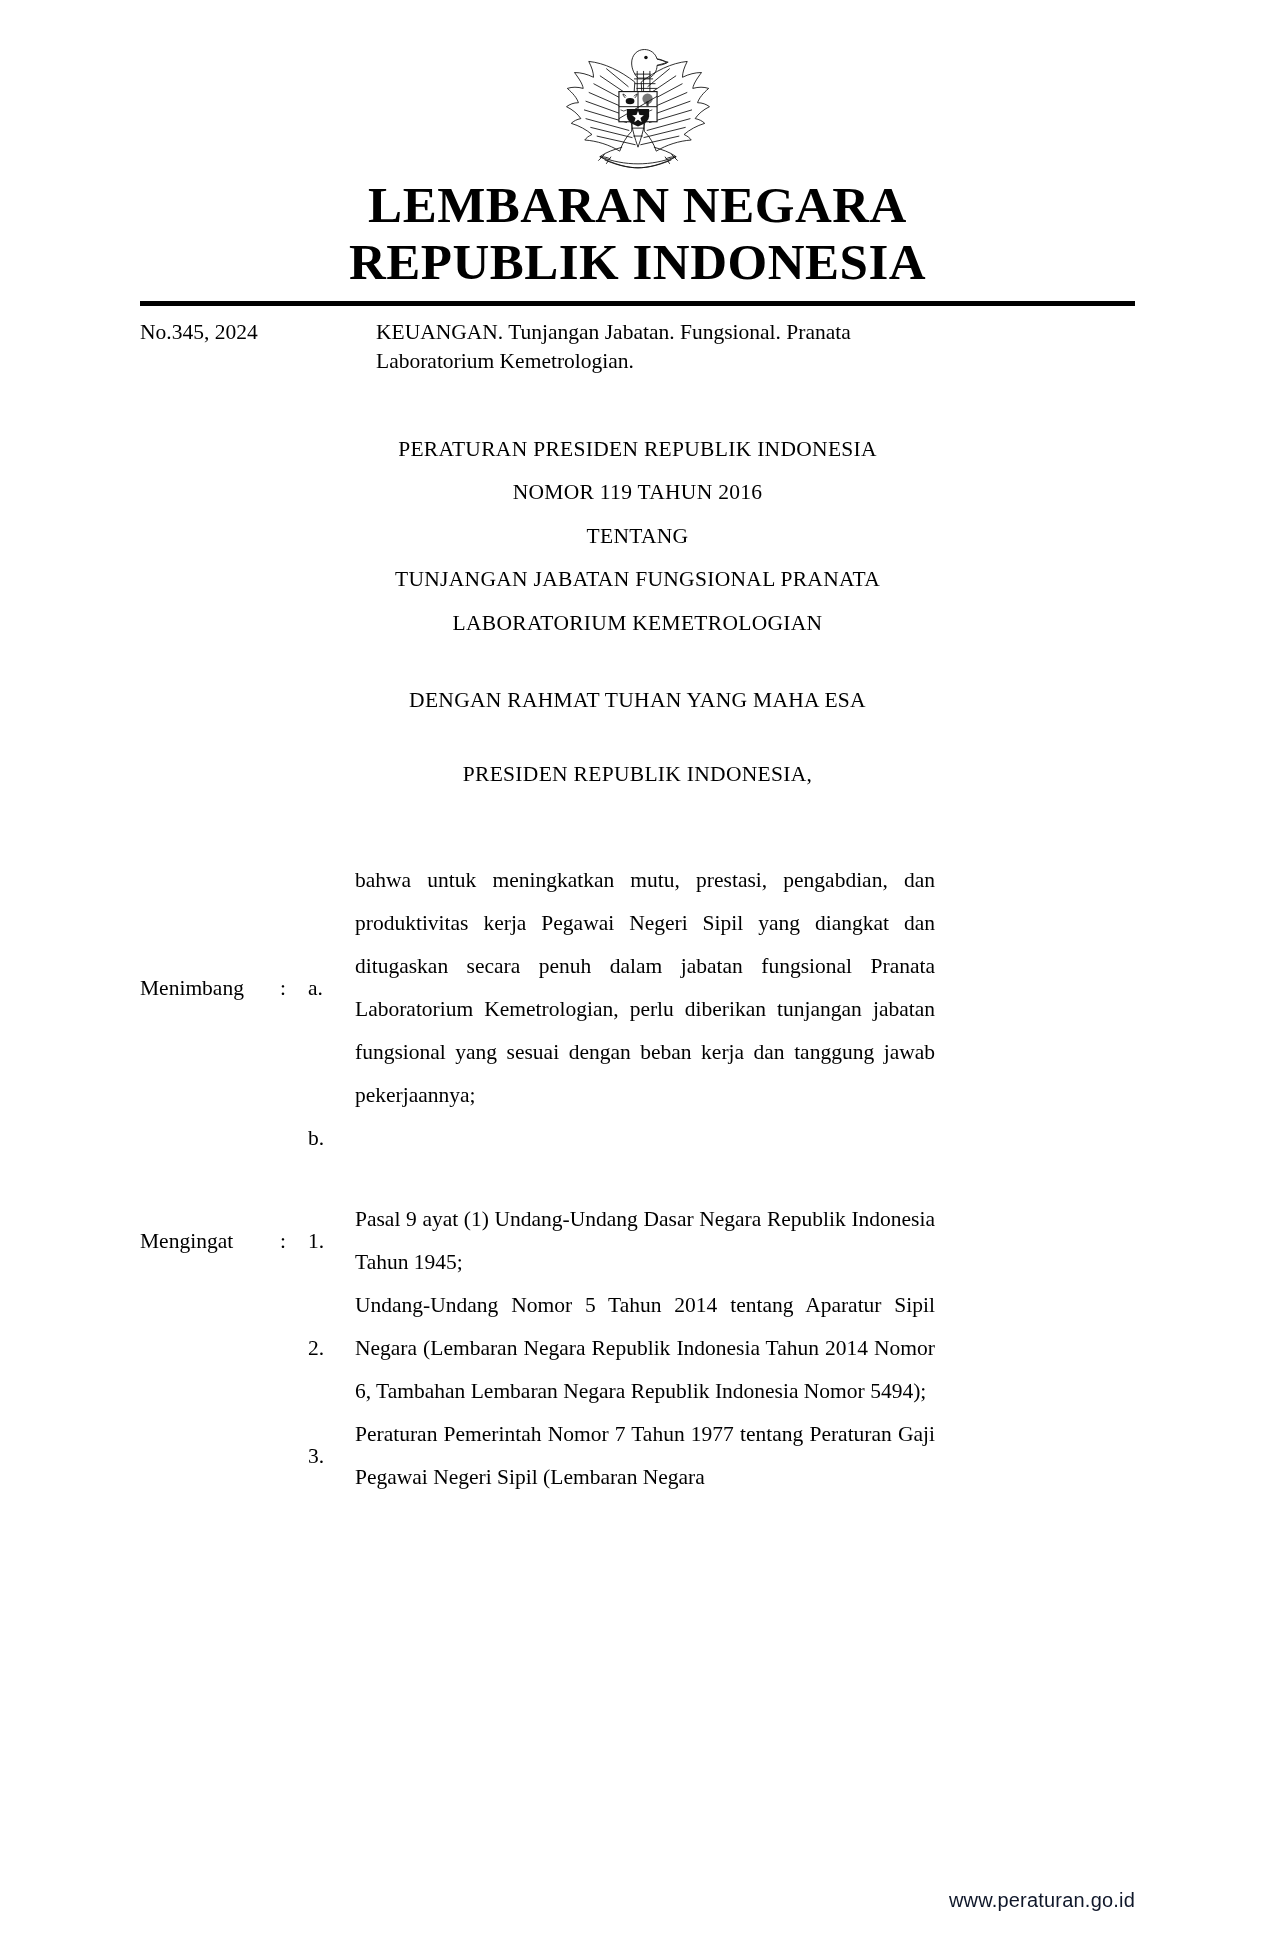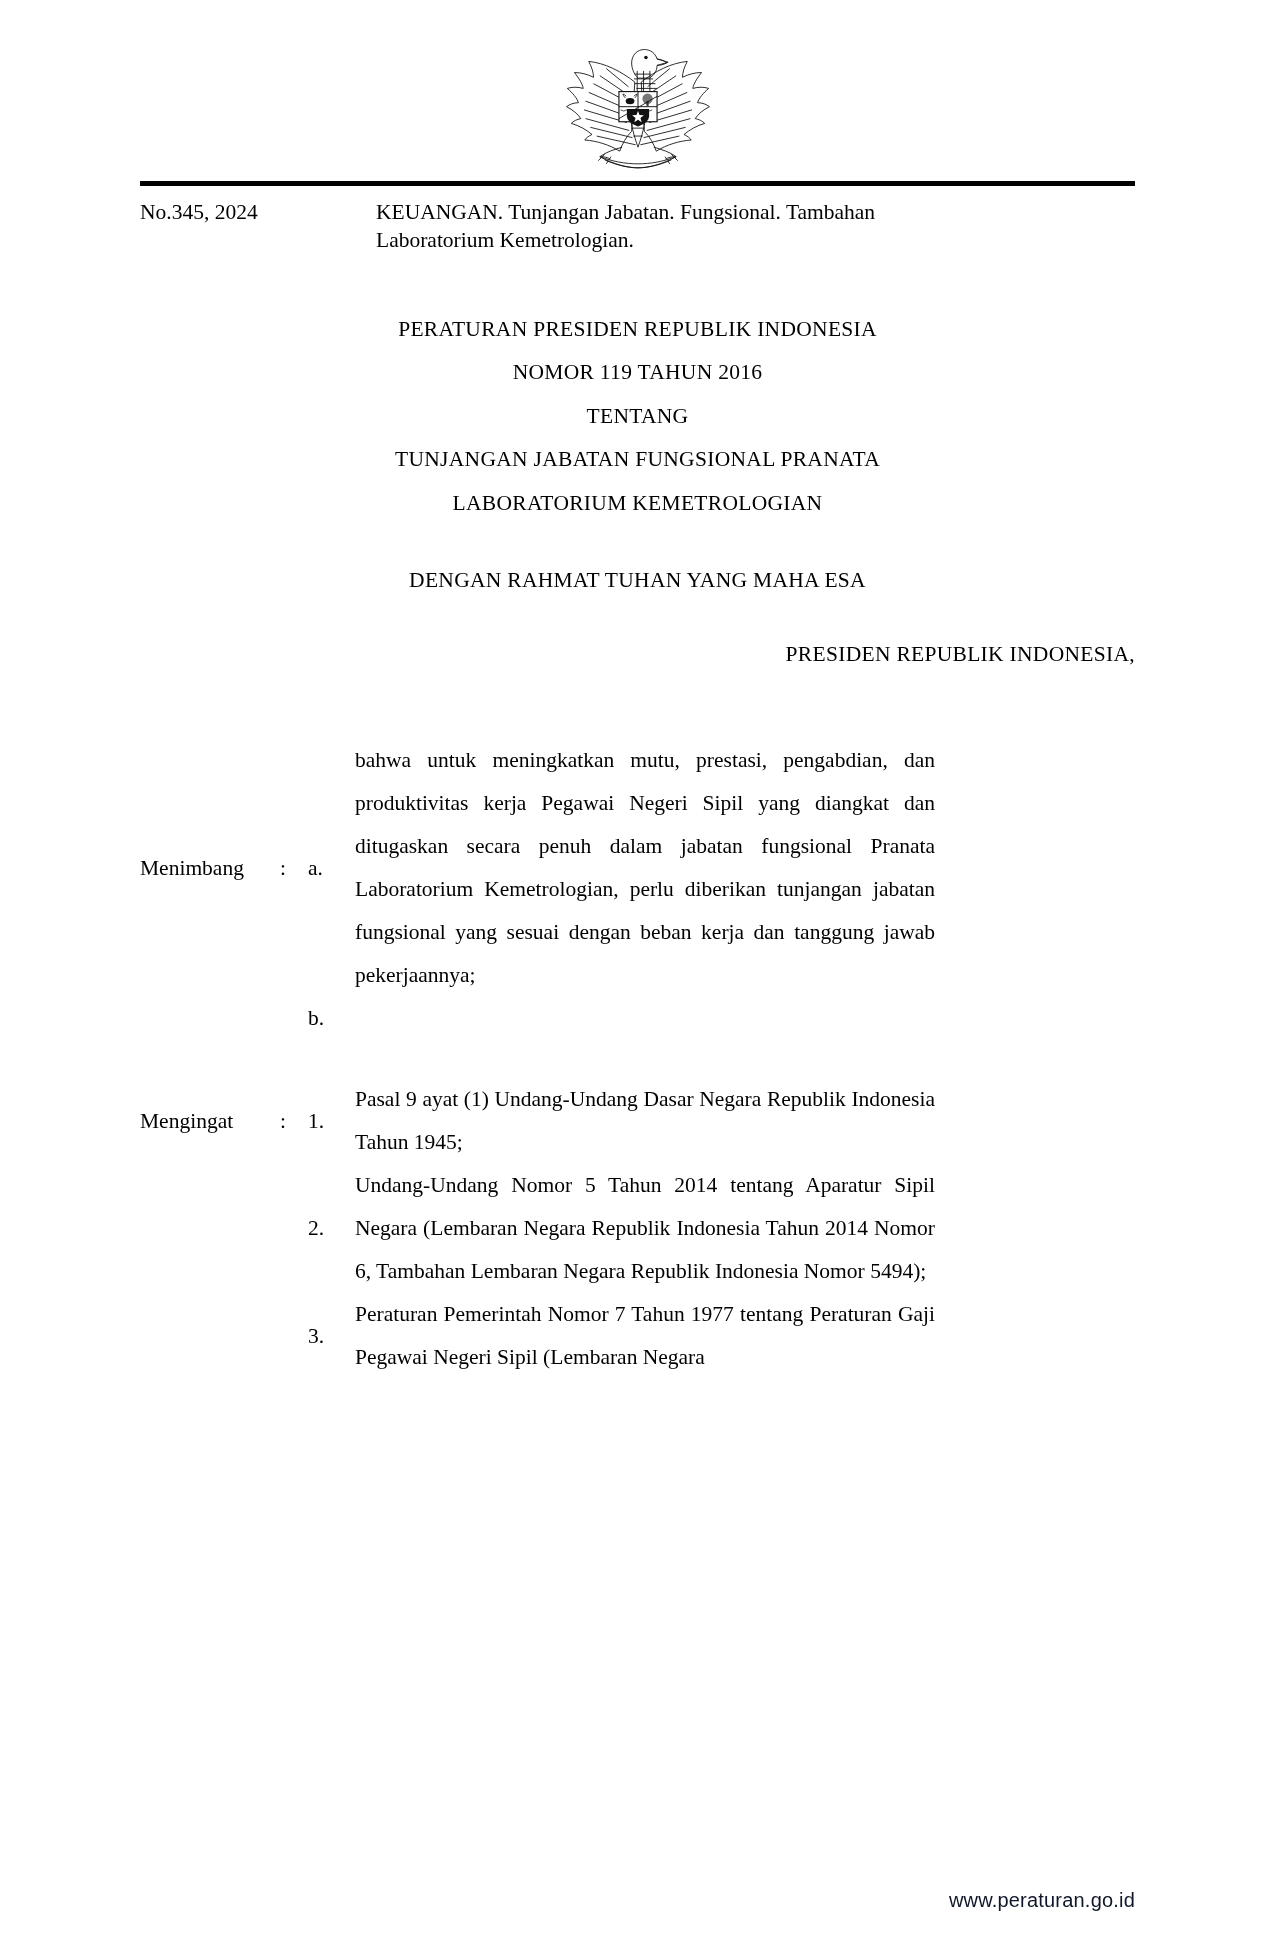--- a/index.html
+++ b/index.html
@@ -79,21 +79,21 @@
     text-align: center;
     margin-top: 64px;
     font-size: 21.5px;
     line-height: 1.0;
   }
   .title-block .tline {
     display: block;
     margin-bottom: 22px;
     letter-spacing: 0.3px;
   }
-  .title-block .tline:last-child { margin-bottom: 0; text-align: right; }
+  .title-block .tline:last-child { margin-bottom: 0; }
   .gap-lg { height: 34px; }
   .gap-md { height: 30px; }
 
   
   .clauses {
     margin-top: 74px;
     font-size: 21.5px;
     line-height: 2.0;
   }
   .clause-group { margin-bottom: 0; }
@@ -191,26 +191,30 @@
         <polygon points="100,94.5 101.9,99.6 107.4,99.8 103.1,103.2 104.6,108.5 100,105.4 95.4,108.5 96.9,103.2 92.6,99.8 98.1,99.6" fill="#ffffff"></polygon>
 
         <path d="M78,93 q4,3 8,0" stroke="#111" stroke-width="0.9" fill="none"></path>
         <path d="M118,93 q-4,3 -8,0" stroke="#111" stroke-width="0.9" fill="none"></path>
 
         <line x1="76" y1="104" x2="124" y2="76" stroke="#111" stroke-width="1.1"></line>
       </g>
     </svg>
   </div>
 
+  <div class="masthead">
+    <span>LEMBARAN NEGARA</span>
+    <span class="line2">REPUBLIK INDONESIA</span>
+  </div>
 
   <hr class="rule">
 
   <div class="docnum-row">
     <div class="docnum-no">No.345, 2024</div>
-    <div class="docnum-subject">KEUANGAN. Tunjangan Jabatan. Fungsional. Tambahan Laboratorium Kemetrologian.</div>
+    <div class="docnum-subject">KEUANGAN. Tunjangan Jabatan. Fungsional. Pranata Laboratorium Kemetrologian.</div>
   </div>
 
   <div class="title-block">
     <span class="tline">PERATURAN PRESIDEN REPUBLIK INDONESIA</span>
     <span class="tline">NOMOR 119 TAHUN 2016</span>
     <span class="tline">TENTANG</span>
     <span class="tline">TUNJANGAN JABATAN FUNGSIONAL PRANATA</span>
     <span class="tline">LABORATORIUM KEMETROLOGIAN</span>
     <div class="gap-lg"></div>
     <span class="tline">DENGAN RAHMAT TUHAN YANG MAHA ESA</span>

